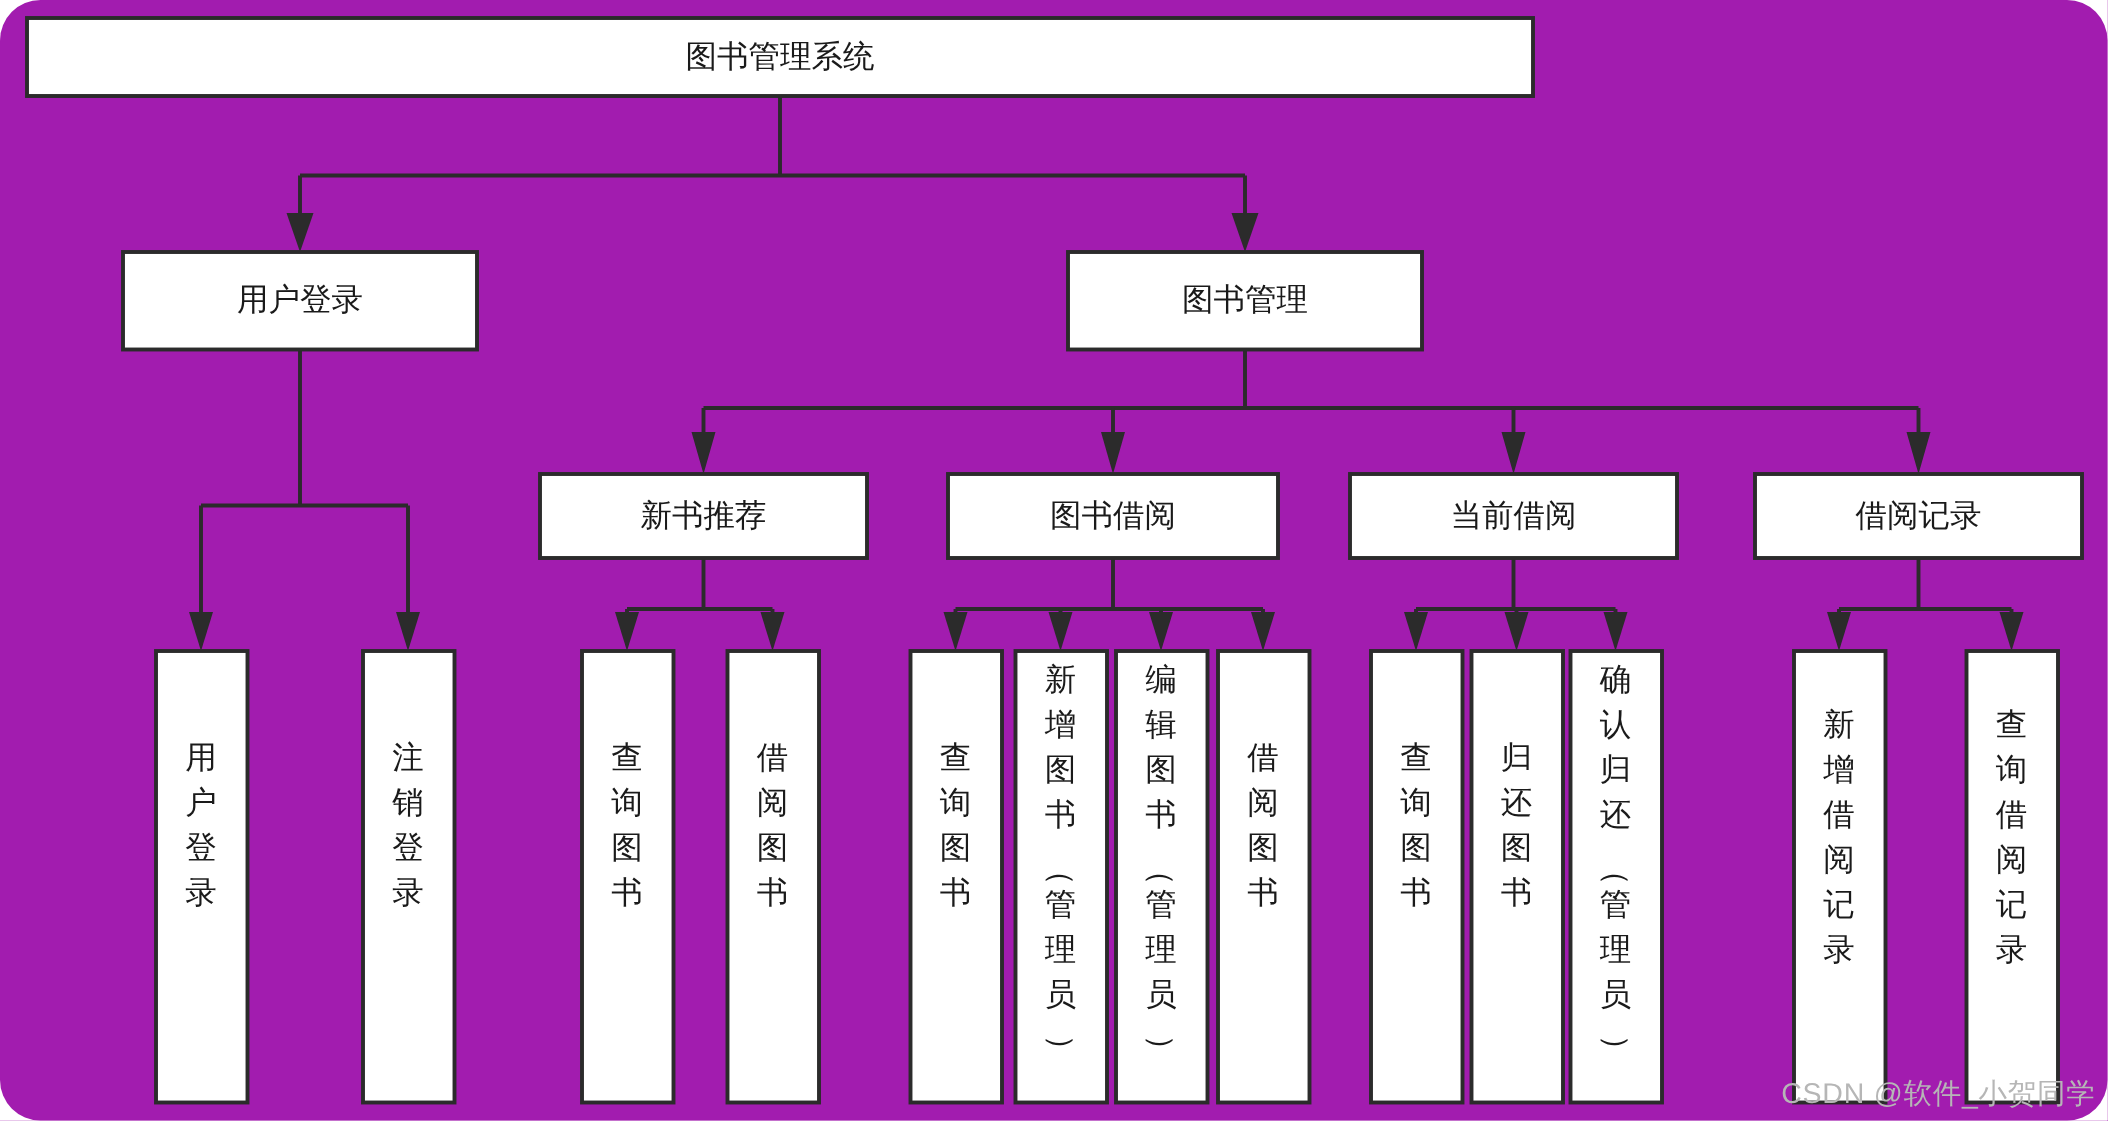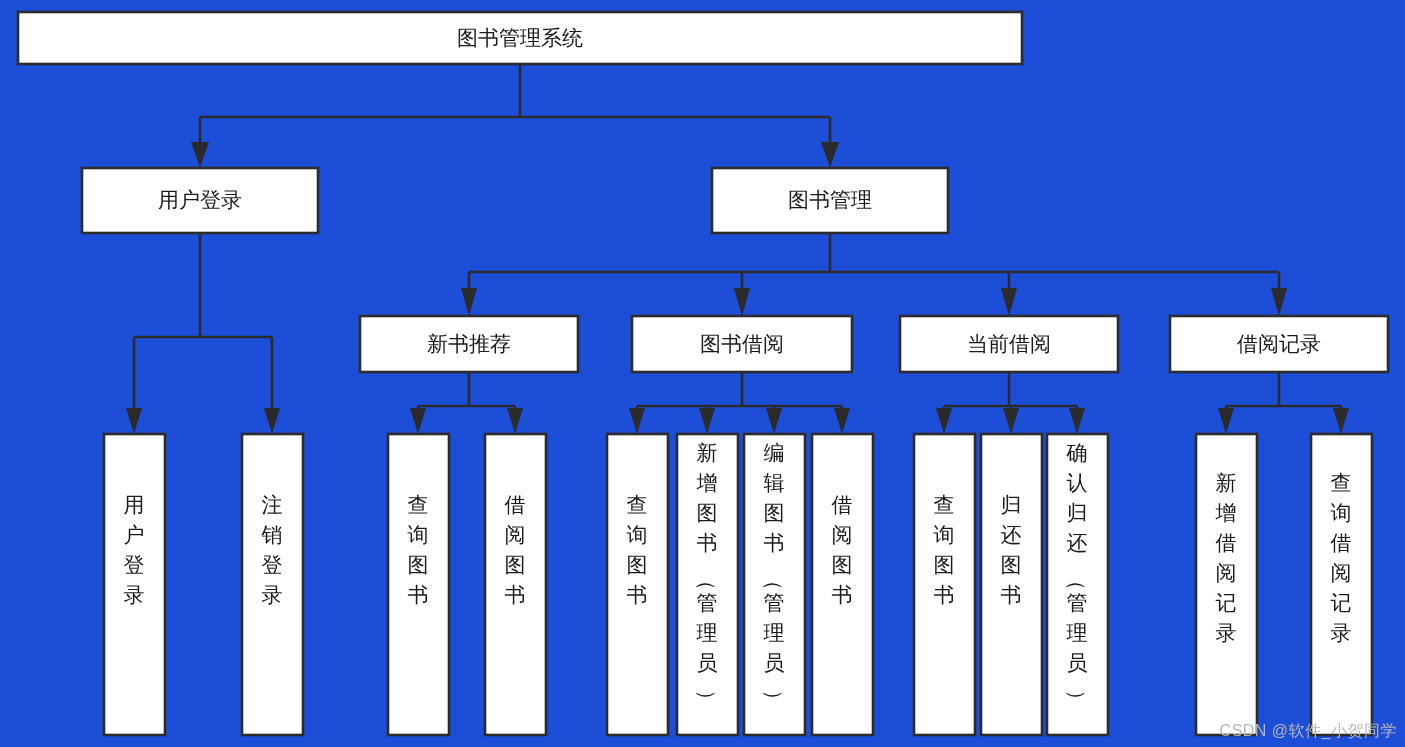--- a/index.html
+++ b/index.html
@@ -10,21 +10,22 @@
   body {
     width: 1405px;
     height: 747px;
     font-family: "Liberation Sans", "DejaVu Sans", sans-serif;
     overflow: hidden;
   }
   #diagram-root {
     position: relative;
     width: 1405px;
     height: 747px;
-    background: #1d4ed8;
+    background: #a21caf;
+    border-radius: 27px;
   }
   svg#tree-svg {
     position: absolute;
     left: 0;
     top: 0;
     width: 1405px;
     height: 747px;
     display: block;
   }
   .node-box {
@@ -53,21 +54,21 @@
     font-family: "Liberation Sans", "DejaVu Sans", sans-serif;
     font-size: 21px;
     fill: #1a1a1a;
     text-anchor: middle;
   }
   .watermark {
     position: absolute;
     right: 8px;
     bottom: 5px;
     font-family: "Liberation Sans", "DejaVu Sans", sans-serif;
-    font-size: 16px;
+    font-size: 19px;
     color: #b6b6b6;
     letter-spacing: 0.5px;
     white-space: nowrap;
     pointer-events: none;
   }
 </style>
 </head>
 <body>
 
 <div id="diagram-root">

